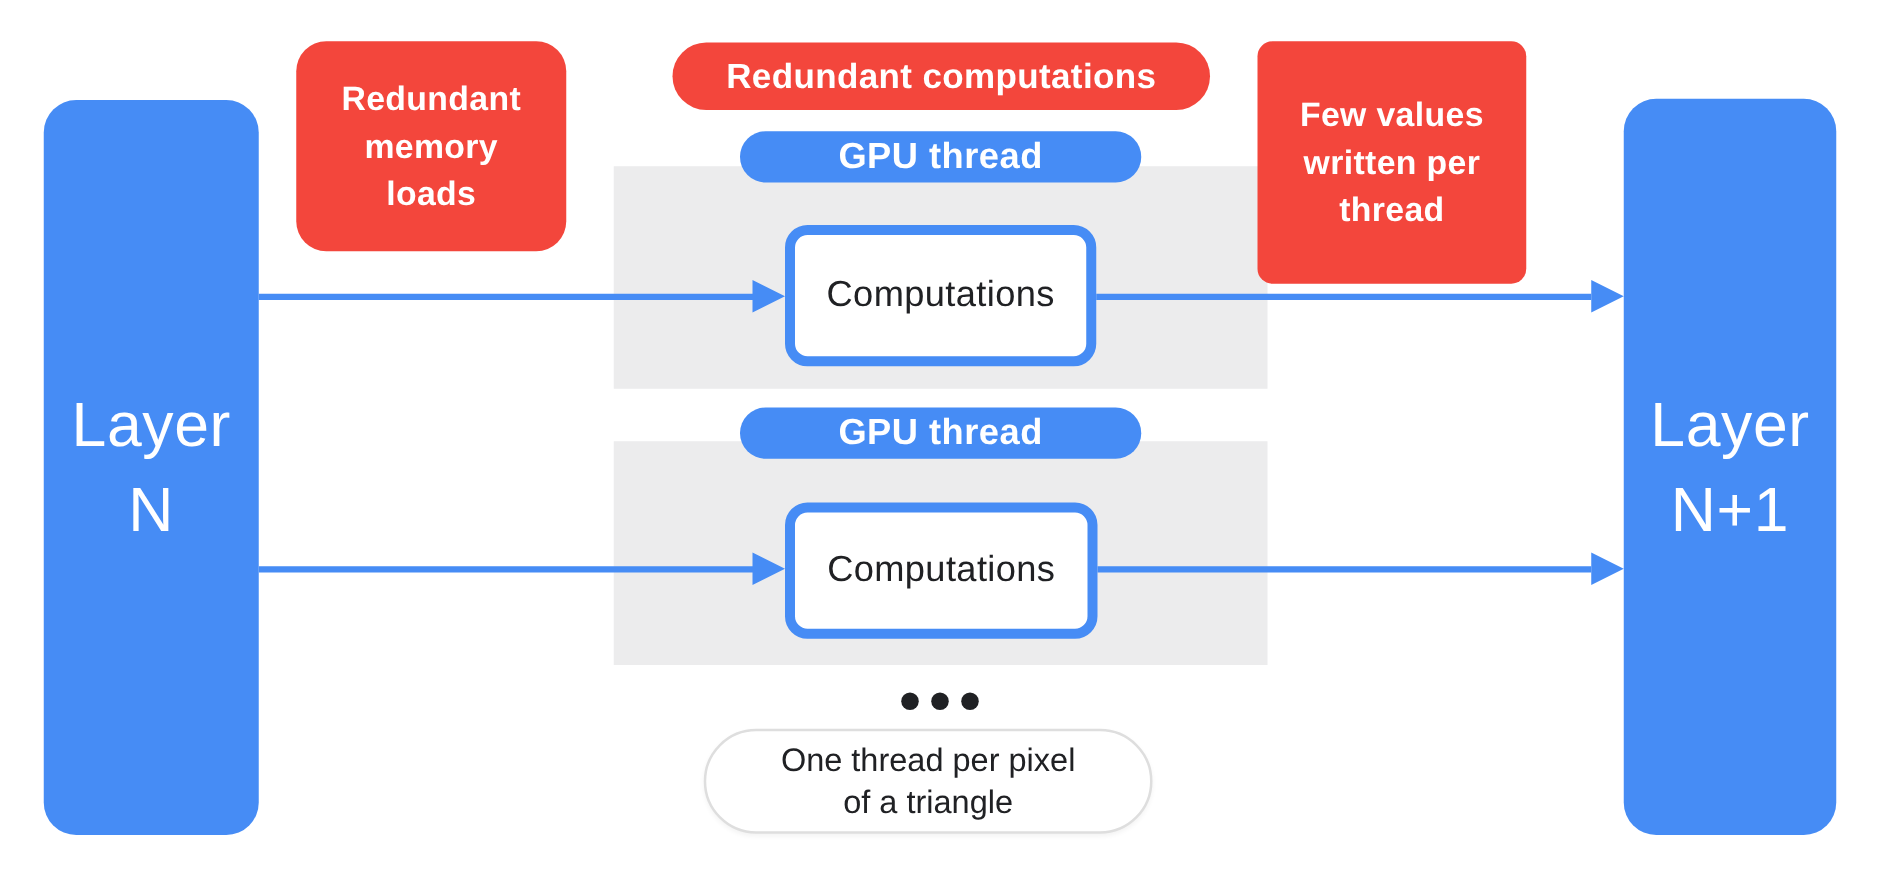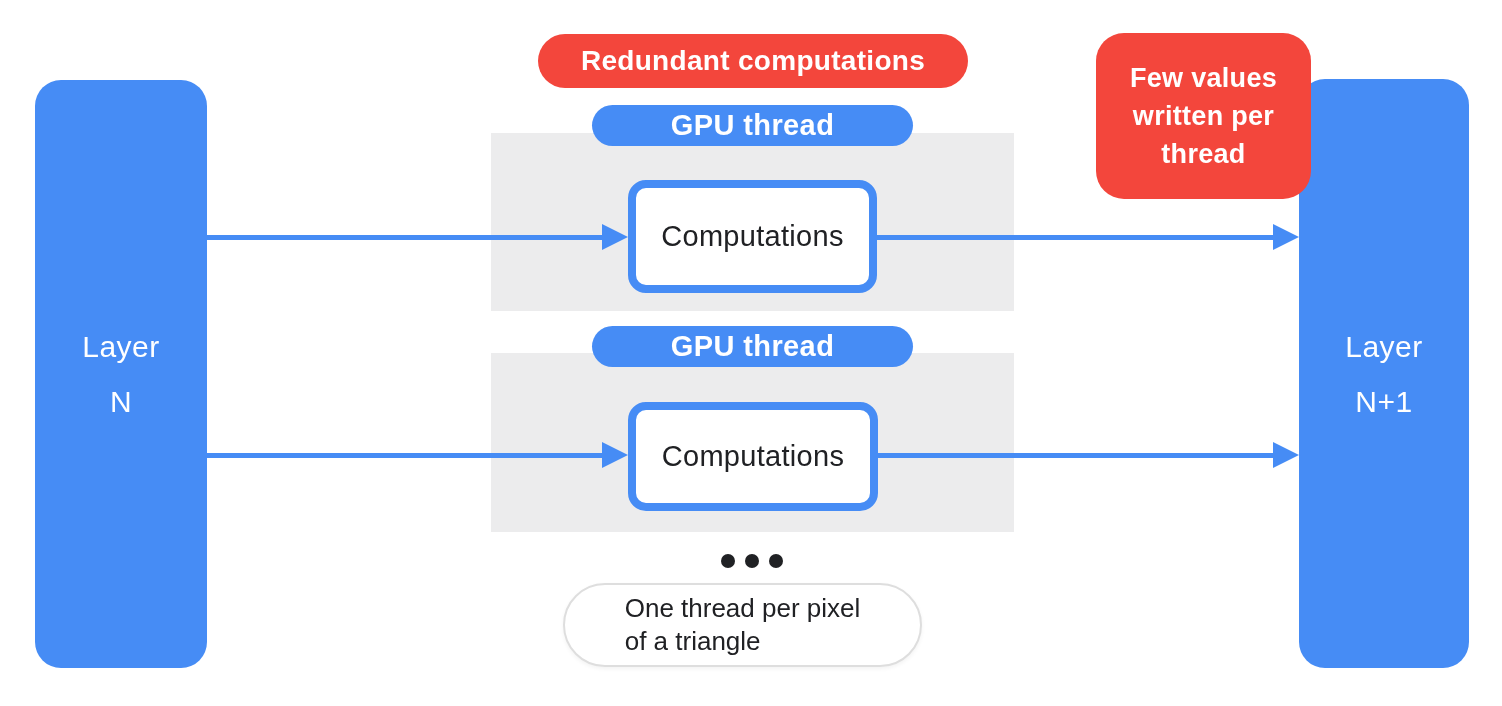--- a/index.html
+++ b/index.html
@@ -14,35 +14,35 @@
   .canvas{
     position:relative;width:1502px;height:706px;background:#fff;overflow:hidden;
   }
   .abs{position:absolute;}
   
   .layer-box{
     background:var(--blue);border-radius:26px;
     display:flex;align-items:center;justify-content:center;
   }
   .layer-label{
-    color:#fff;font-size:30px;line-height:55px;font-weight:400;
+    color:#fff;font-size:50px;line-height:68px;font-weight:400;
     text-align:center;white-space:pre-line;letter-spacing:0.5px;
   }
   .layer-left{left:35px;top:80px;width:172px;height:588px;}
   .layer-right{left:1299px;top:79px;width:170px;height:589px;}
   
   .red-note{
     background:var(--red);color:#fff;font-weight:bold;text-align:center;
     display:flex;align-items:center;justify-content:center;
   }
   .red-note-left{left:237px;top:33px;width:216px;height:168px;border-radius:24px;
     font-size:27px;line-height:38px;}
   .red-note-center{left:538px;top:34px;width:430px;height:54px;border-radius:27px;
     font-size:28px;align-items:center;}
-  .red-note-right{left:1096px;top:33px;width:215px;height:166px;border-radius:28px;
+  .red-note-right{left:1006px;top:33px;width:215px;height:194px;border-radius:12px;
     font-size:27px;line-height:38px;}
   .red-note .note-text{white-space:pre-line;letter-spacing:0.3px;}
   
   .panel{background:var(--panel);}
   .panel-1{left:491px;top:133px;width:523px;height:178px;}
   .panel-2{left:491px;top:353px;width:523px;height:179px;}
   
   .gpu-pill{
     background:var(--blue);border-radius:28px;width:321px;height:41px;left:592px;
     display:flex;align-items:center;justify-content:center;
@@ -75,21 +75,21 @@
   .head-2r{left:1273px;top:442px;}
   
   .dots{left:721px;top:554px;display:flex;gap:10px;}
   .dot{width:14px;height:14px;border-radius:50%;background:var(--dark);}
   
   .caption-pill{
     left:563px;top:583px;width:359px;height:84px;border-radius:42px;
     background:#fff;border:2px solid var(--pill-border);box-sizing:border-box;
     box-shadow:0 2px 4px rgba(0,0,0,0.05);
     display:flex;align-items:center;justify-content:center;
-    color:var(--dark);font-size:26px;line-height:33px;
+    color:var(--dark);font-size:26px;line-height:33px;text-align:center;
   }
   .caption-pill .note-text{white-space:pre-line;}
   
   .panel{z-index:1;}
   .arrow-line,.arrow-head{z-index:2;}
   .gpu-pill,.comp-box,.red-note,.layer-box,.dots,.caption-pill{z-index:3;}
 </style>
 </head>
 <body>
 
@@ -97,20 +97,25 @@
 
   <div class="abs layer-box layer-left">
     <span class="layer-label">Layer
 N</span>
   </div>
   <div class="abs layer-box layer-right">
     <span class="layer-label">Layer
 N+1</span>
   </div>
 
+  <div class="abs red-note red-note-left">
+    <span class="note-text">Redundant
+memory
+loads</span>
+  </div>
   <div class="abs red-note red-note-center">
     <span class="note-text">Redundant computations</span>
   </div>
   <div class="abs red-note red-note-right">
     <span class="note-text">Few values
 written per
 thread</span>
   </div>
 
   <div class="abs panel panel-1"></div>

